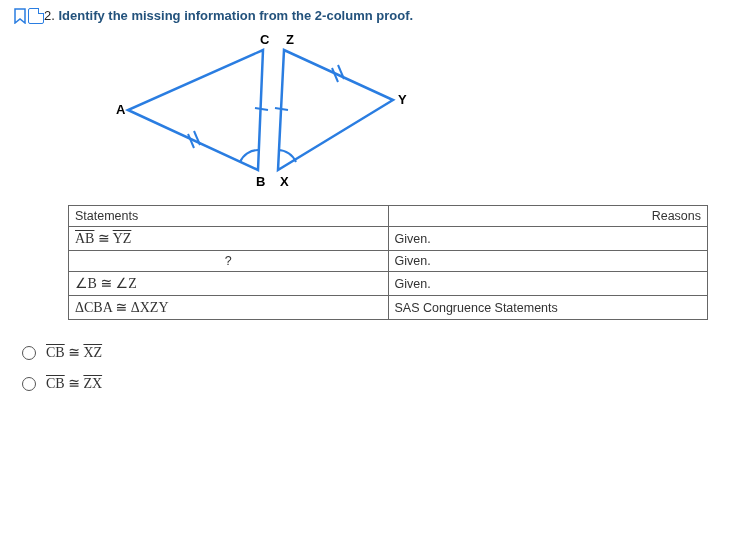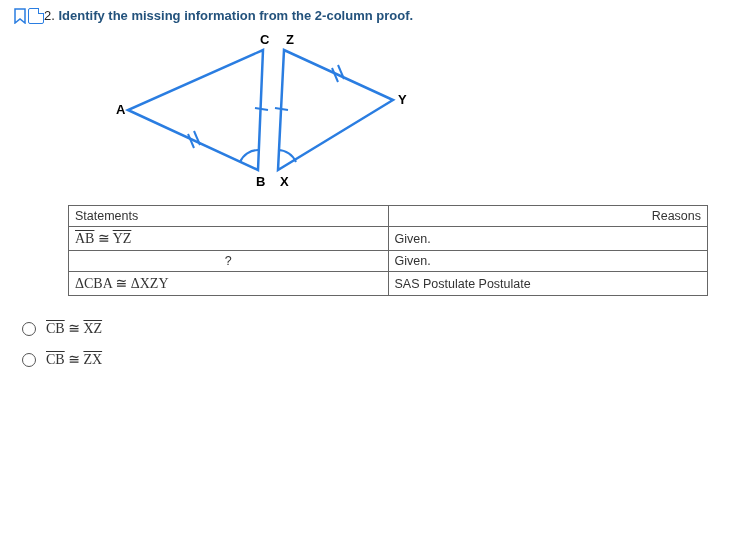--- a/index.html
+++ b/index.html
@@ -92,22 +92,26 @@
     </tr>
     <tr>
       <td class="math"><span class="overline">AB</span> ≅ <span class="overline">YZ</span></td>
       <td>Given.</td>
     </tr>
     <tr>
       <td class="center-q">?</td>
       <td>Given.</td>
     </tr>
     <tr>
+      <td class="math">∠B ≅ ∠Z</td>
+      <td>Given.</td>
+    </tr>
+    <tr>
       <td class="math">ΔCBA ≅ ΔXZY</td>
-      <td>SAS Postulate Postulate</td>
+      <td>SAS Congruence Statements</td>
     </tr>
   </tbody>
     </table>
 
 </div>
 
 <div class="choices">
   <div class="choice">
     <span class="radio"></span>
     <span class="math"><span class="overline">CB</span> ≅ <span class="overline">XZ</span></span>

